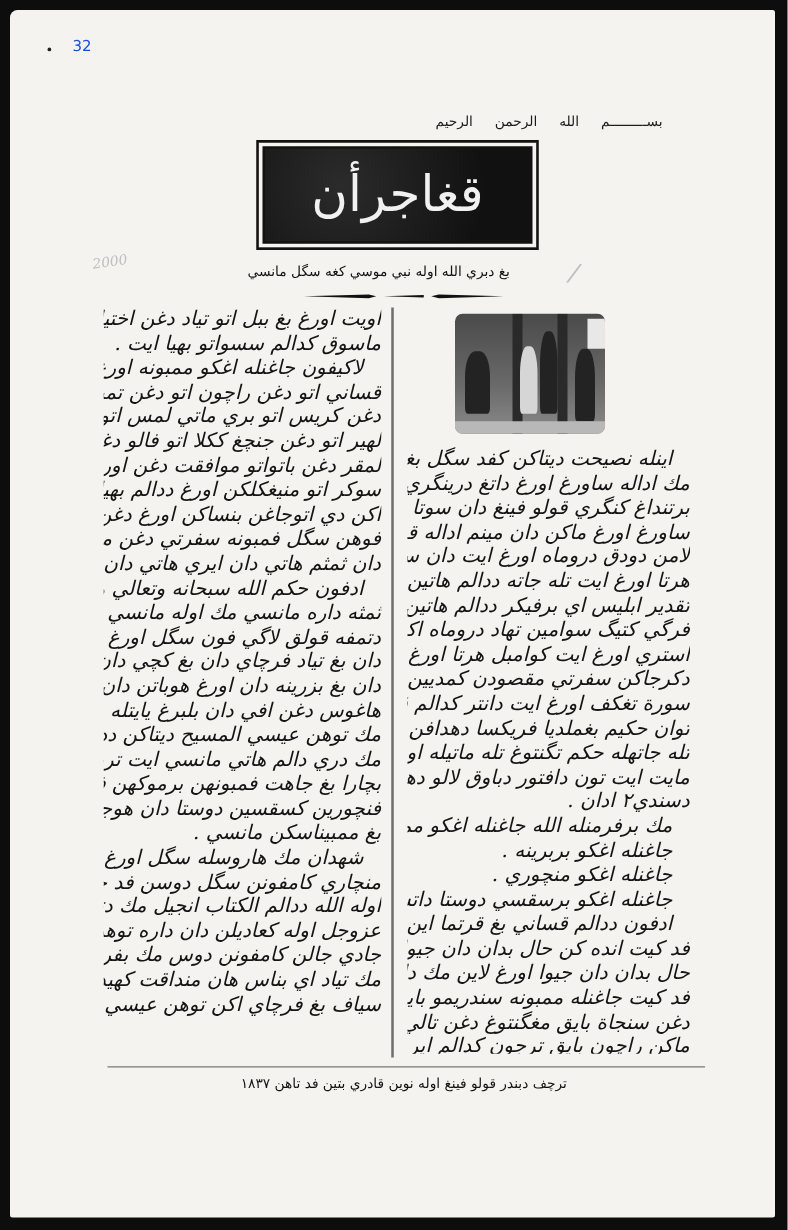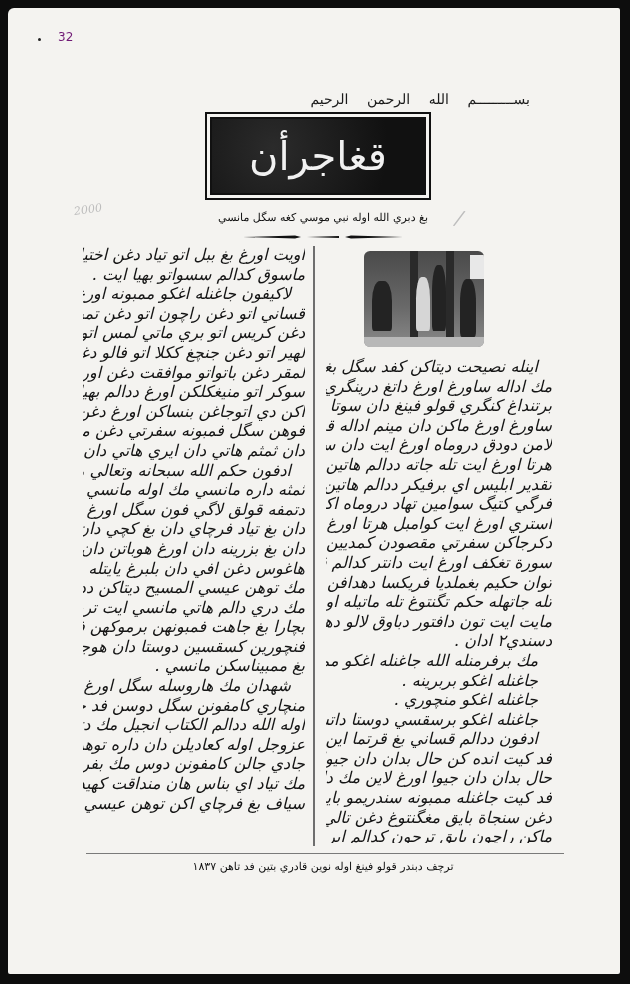--- a/index.html
+++ b/index.html
@@ -7,36 +7,36 @@
       width: 630px; height: 984px; background: #0d0d0d;
       position: relative; overflow: hidden;
       font-family: "DejaVu Serif", serif;
     }
     .page {
       position: absolute; left: 8px; top: 8px; width: 612px; height: 966px;
       background: #f4f3f0; border-radius: 6px 2px 2px 2px;
     }
     .pagenum {
       position: absolute; left: 50px; top: 22px; font-family: "DejaVu Sans", sans-serif;
-      font-size: 12px; color: #701a75;
+      font-size: 12px; color: #1d4ed8;
     }
     .dot { position: absolute; left: 30px; top: 30px; width: 3px; height: 3px; background: #222; border-radius: 50%; }
     .bismillah {
-      position: absolute; right: 90px; top: 83px; direction: rtl; font-size: 14px; color: #1a1a1a;
+      position: absolute; right: 90px; top: 83px; direction: rtl; font-size: 11px; color: #1a1a1a;
       word-spacing: 14px; white-space: nowrap;
     }
     .title-block {
       position: absolute; left: 197px; top: 104px; width: 222px; height: 84px;
       background: radial-gradient(circle at 30% 40%, #2b2b2b, #111 70%);
       border: 2px solid #111; box-shadow: inset 0 0 0 3px #f4f3f0, inset 0 0 0 5px #111;
       display: flex; align-items: center; justify-content: center;
     }
     .title-text { color: #f1f1f1; font-size: 40px; direction: rtl; font-family: "DejaVu Sans", sans-serif; letter-spacing: 2px; text-align: center; }
     .subtitle {
-      position: absolute; left: 190px; top: 203px; width: 250px; text-align: center;
+      position: absolute; left: 190px; top: 203px; width: 250px; text-align: left;
       direction: rtl; font-size: 11px; color: #111; white-space: nowrap;
     }
     .ornament {
       position: absolute; left: 235px; top: 226px; width: 160px; height: 6px;
     }
     .hand-note {
       position: absolute; font-family: "DejaVu Serif", serif; font-style: italic; color: #bdbdbd; font-size: 11px;
     }
     .col {
       position: absolute; direction: rtl; font-size: 16px; line-height: 19.6px; color: #141414;

